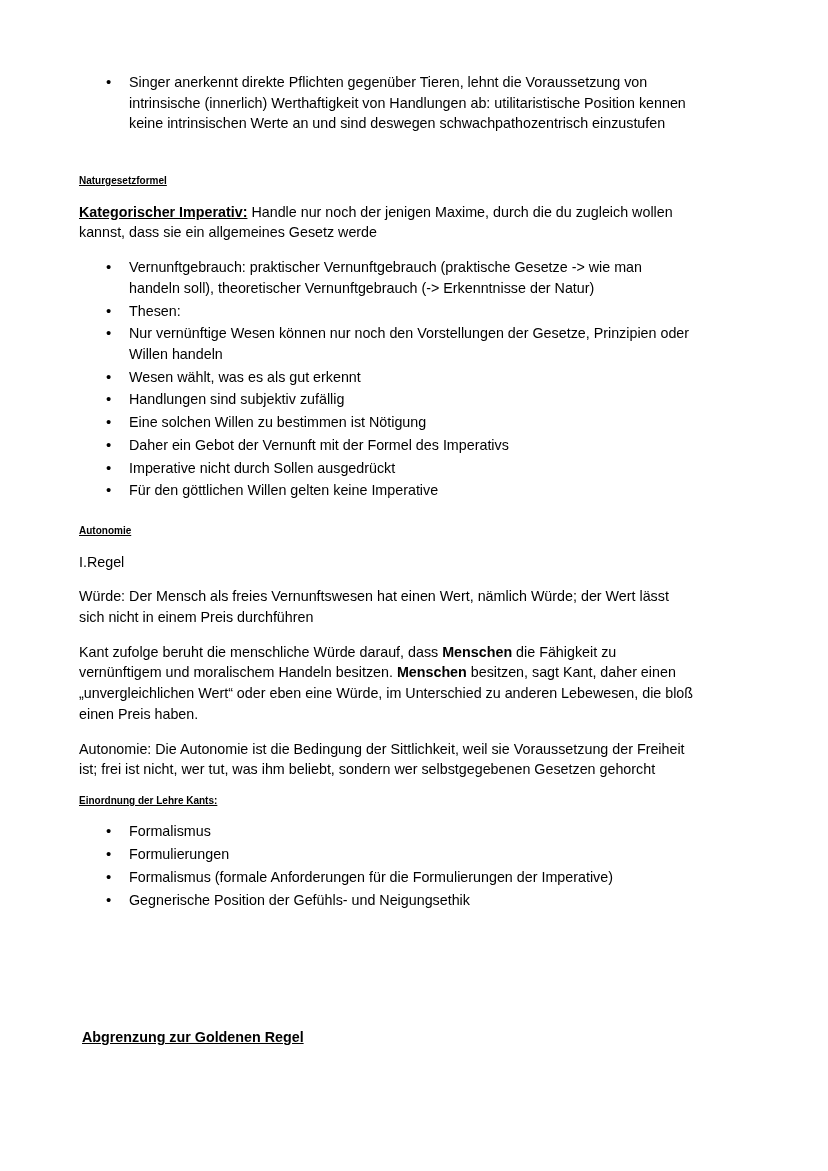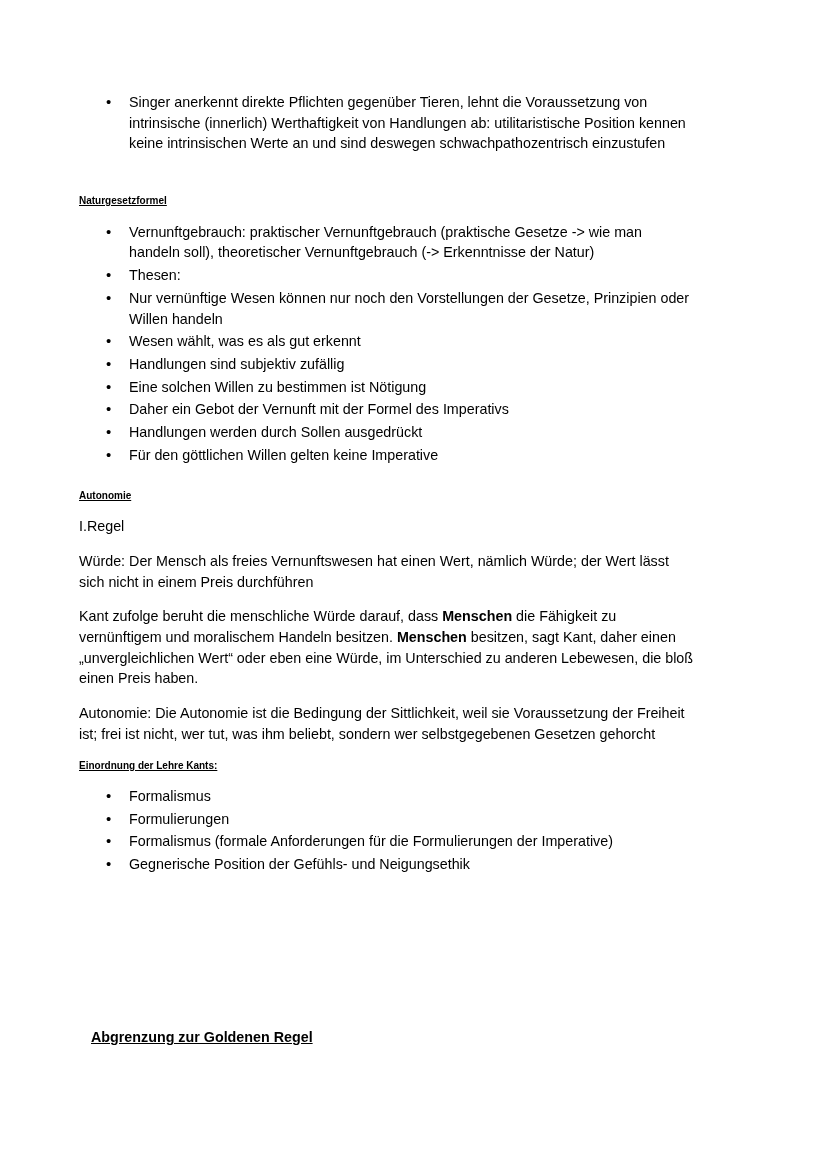--- a/index.html
+++ b/index.html
@@ -12,21 +12,21 @@
     height: 1171px;
     font-family: "Liberation Sans", sans-serif;
     color: #000000;
     -webkit-font-smoothing: antialiased;
   }
   .page {
     position: relative;
     width: 776px;
     height: 1171px;
     box-sizing: border-box;
-    padding: 92px 82px 0 79px;
+    padding: 72px 82px 0 79px;
     background: #ffffff;
     overflow: hidden;
   }
   .doc {
     font-size: 14.3px;
     line-height: 1.45;
   }
   p.para {
     margin: 0 0 14px 0;
     text-align: left;
@@ -62,21 +62,21 @@
   ul.bullets.spaced li {
     margin-bottom: 2px;
   }
   .b { font-weight: bold; }
   .lead-bold-u {
     font-weight: bold;
     text-decoration: underline;
   }
   .footer-heading {
     position: absolute;
-    left: 91px;
+    left: 82px;
     top: 1029px;
     font-size: 14.3px;
     font-weight: bold;
     text-decoration: underline;
   }
   .sub-line {
     margin: 0 0 14px 0;
   }
 </style>
 </head>
@@ -87,30 +87,31 @@
 
     <ul class="bullets">
       <li>Singer anerkennt direkte Pflichten gegenüber Tieren, lehnt die Voraussetzung von intrinsische (innerlich) Werthaftigkeit von Handlungen ab: utilitaristische Position kennen keine intrinsischen Werte an und sind deswegen schwachpathozentrisch einzustufen</li>
     </ul>
 
     <div class="spacer-lg"></div>
 
     <h3 class="heading">Naturgesetzformel</h3>
 
 
+    <p class="para"><span class="lead-bold-u">Kategorischer Imperativ:</span><span> Handle nur noch der jenigen Maxime, durch die du zugleich wollen kannst, dass sie ein allgemeines Gesetz werde</span></p>
 
     <ul class="bullets spaced">
       <li>Vernunftgebrauch: praktischer Vernunftgebrauch (praktische Gesetze -&gt; wie man handeln soll), theoretischer Vernunftgebrauch (-&gt; Erkenntnisse der Natur)</li>
       <li>Thesen:</li>
       <li>Nur vernünftige Wesen können nur noch den Vorstellungen der Gesetze, Prinzipien oder Willen handeln</li>
       <li>Wesen wählt, was es als gut erkennt</li>
       <li>Handlungen sind subjektiv zufällig</li>
       <li>Eine solchen Willen zu bestimmen ist Nötigung</li>
       <li>Daher ein Gebot der Vernunft mit der Formel des Imperativs</li>
-      <li>Handlungen werden durch Sollen ausgedrückt</li>
+      <li>Imperative nicht durch Sollen ausgedrückt</li>
       <li>Für den göttlichen Willen gelten keine Imperative</li>
     </ul>
 
     <div class="spacer-sm"></div>
 
     <h3 class="heading">Autonomie</h3>
 
     <p class="para sub-line">I.Regel</p>
 
     <p class="para">Würde: Der Mensch als freies Vernunftswesen hat einen Wert, nämlich Würde; der Wert lässt sich nicht in einem Preis durchführen</p>

